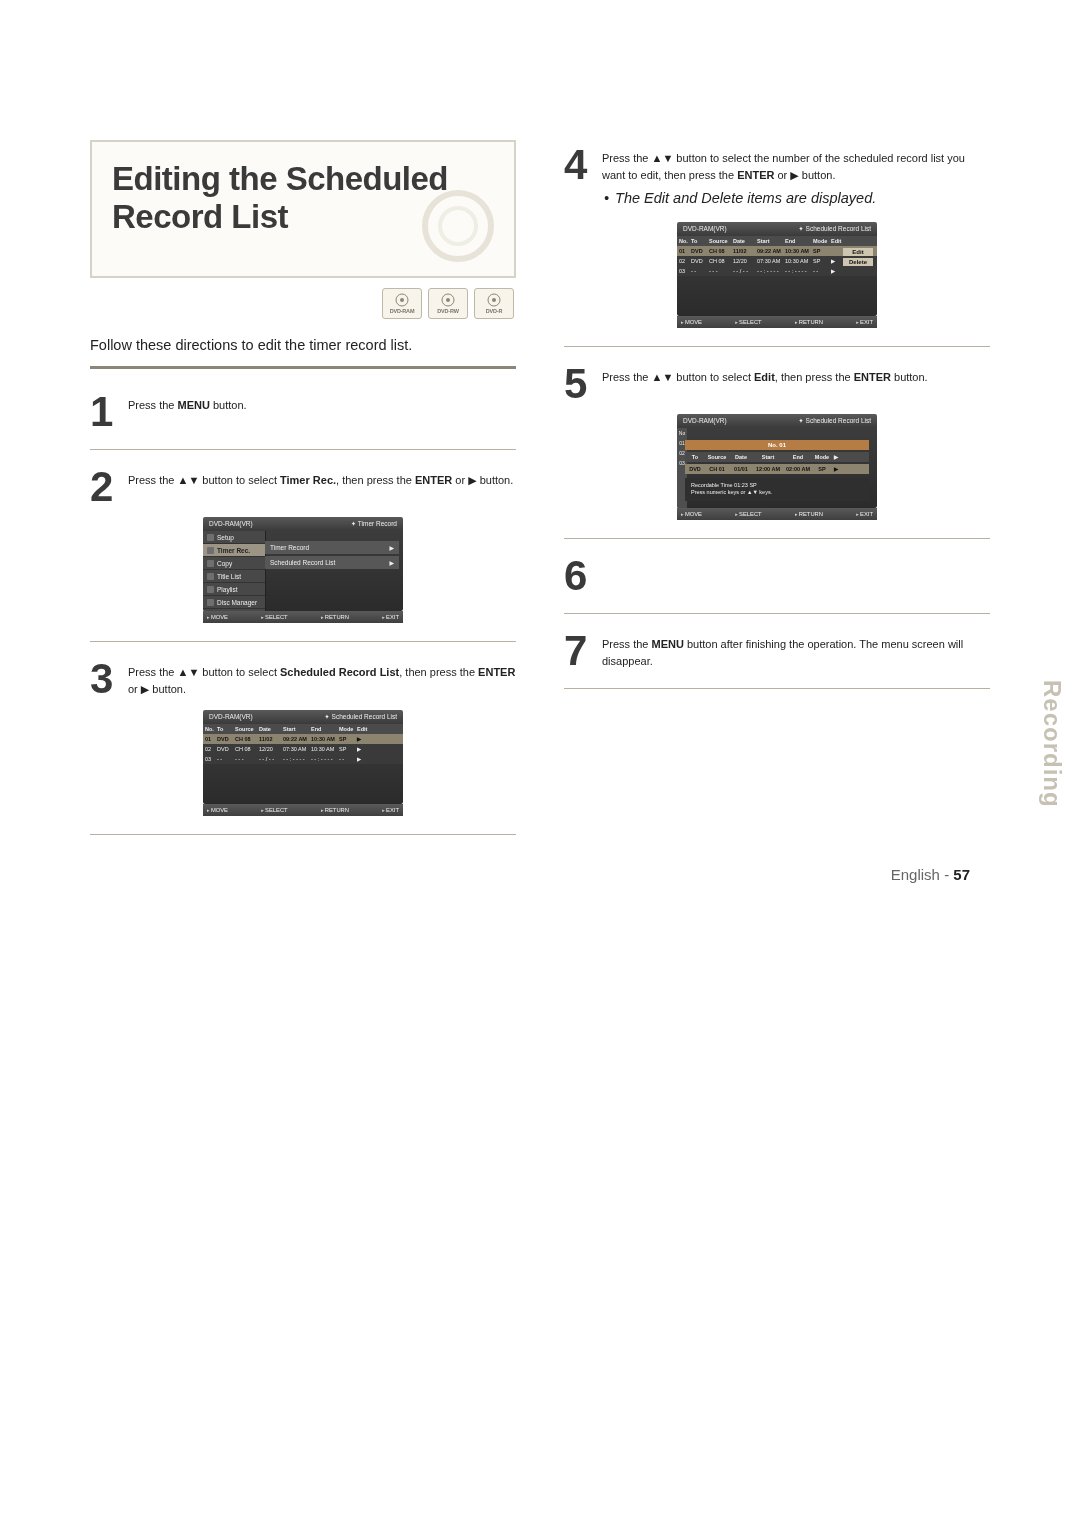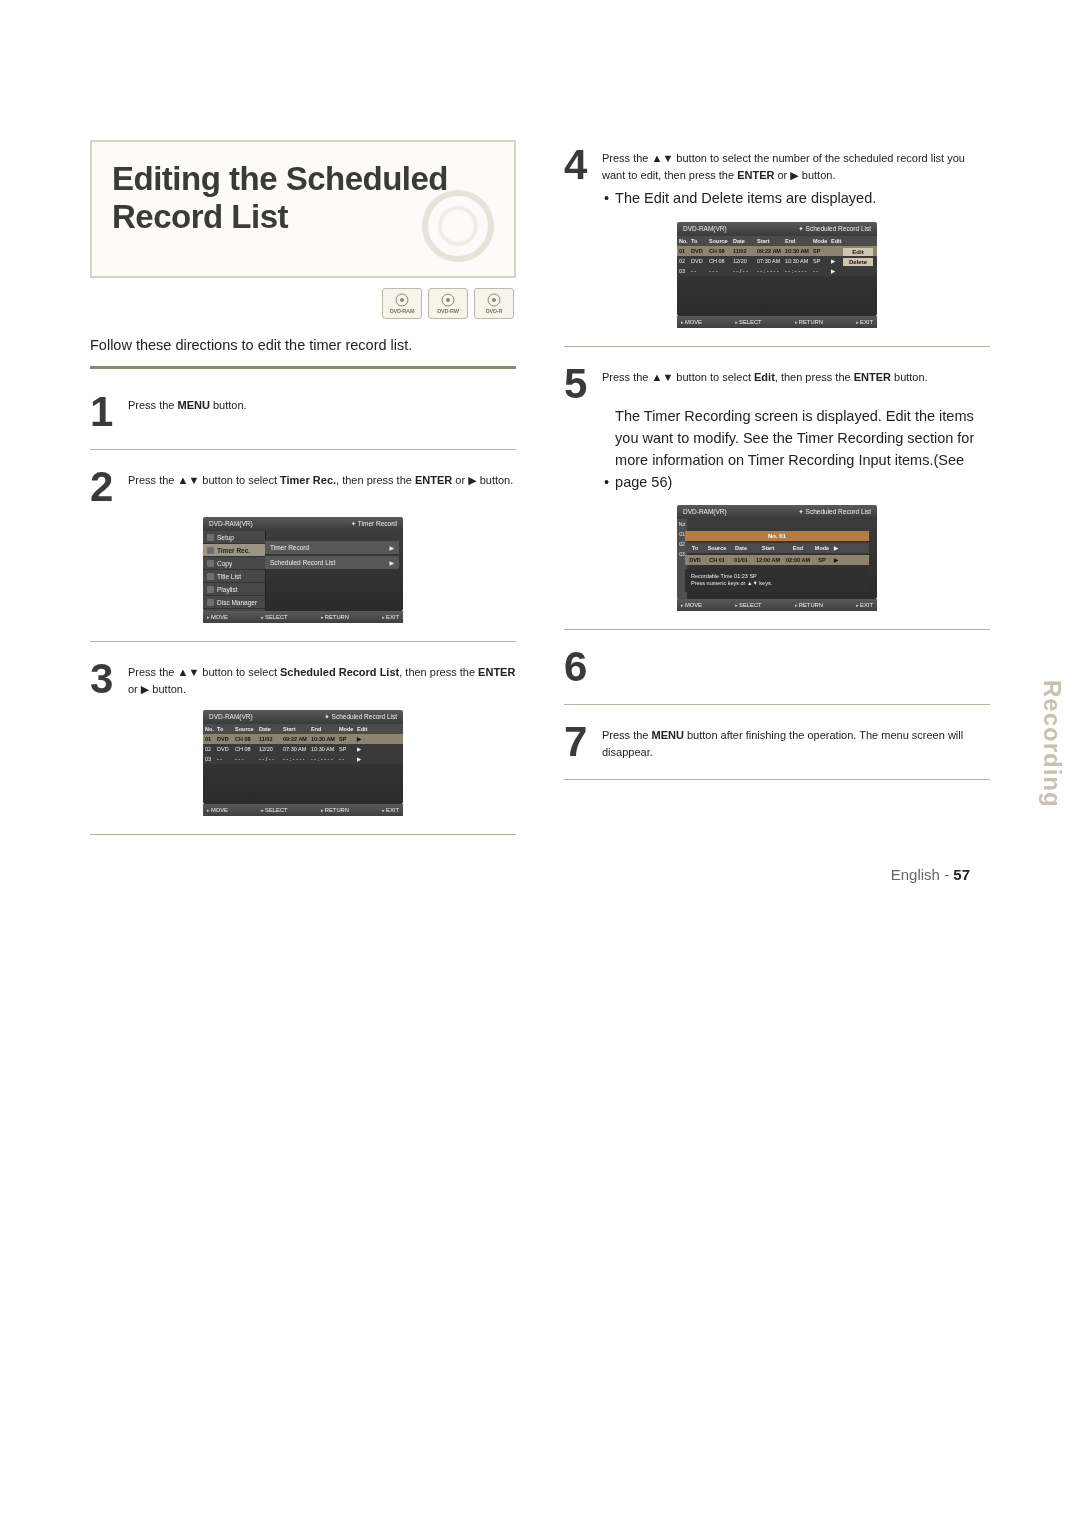--- a/index.html
+++ b/index.html
@@ -120,20 +120,21 @@
     padding-top: 4px;
   }
   .step-text b { font-weight: 700; }
   .bullet {
     display: flex;
     align-items: flex-end;
     gap: 6px;
     font-size: 14.5px;
     line-height: 1.5;
     margin: 4px 0 8px 40px;
+    font-style: italic;
   }
   .bullet::before {
     content: "•";
     color: #222;
   }
 
   
   .osd {
     width: 200px;
     margin: 12px auto 2px;
@@ -533,23 +534,20 @@
     </div>
 
     <hr class="hr-thin">
 
     <div class="step">
       <div class="step-num">5</div>
       <div class="step-text">
         <span>Press the ▲▼ button to select </span><b>Edit</b><span>, then press the </span><b>ENTER</b><span> button.</span>
       </div>
     </div>
-    <div class="bullet">
-        <span>The Timer Recording screen is displayed. Edit the items you want to modify. See the Timer Recording section for more information on Timer Recording Input items.(See page 56)</span>
-      </div>
 
     <div class="osd">
       <div class="osd-header">
         <span>DVD-RAM(VR)</span>
         <span>✦ <span>Scheduled Record List</span></span>
       </div>
       <div class="osd-body">
         <div class="leftbar">
             <span>No</span>
             <span>01</span>

